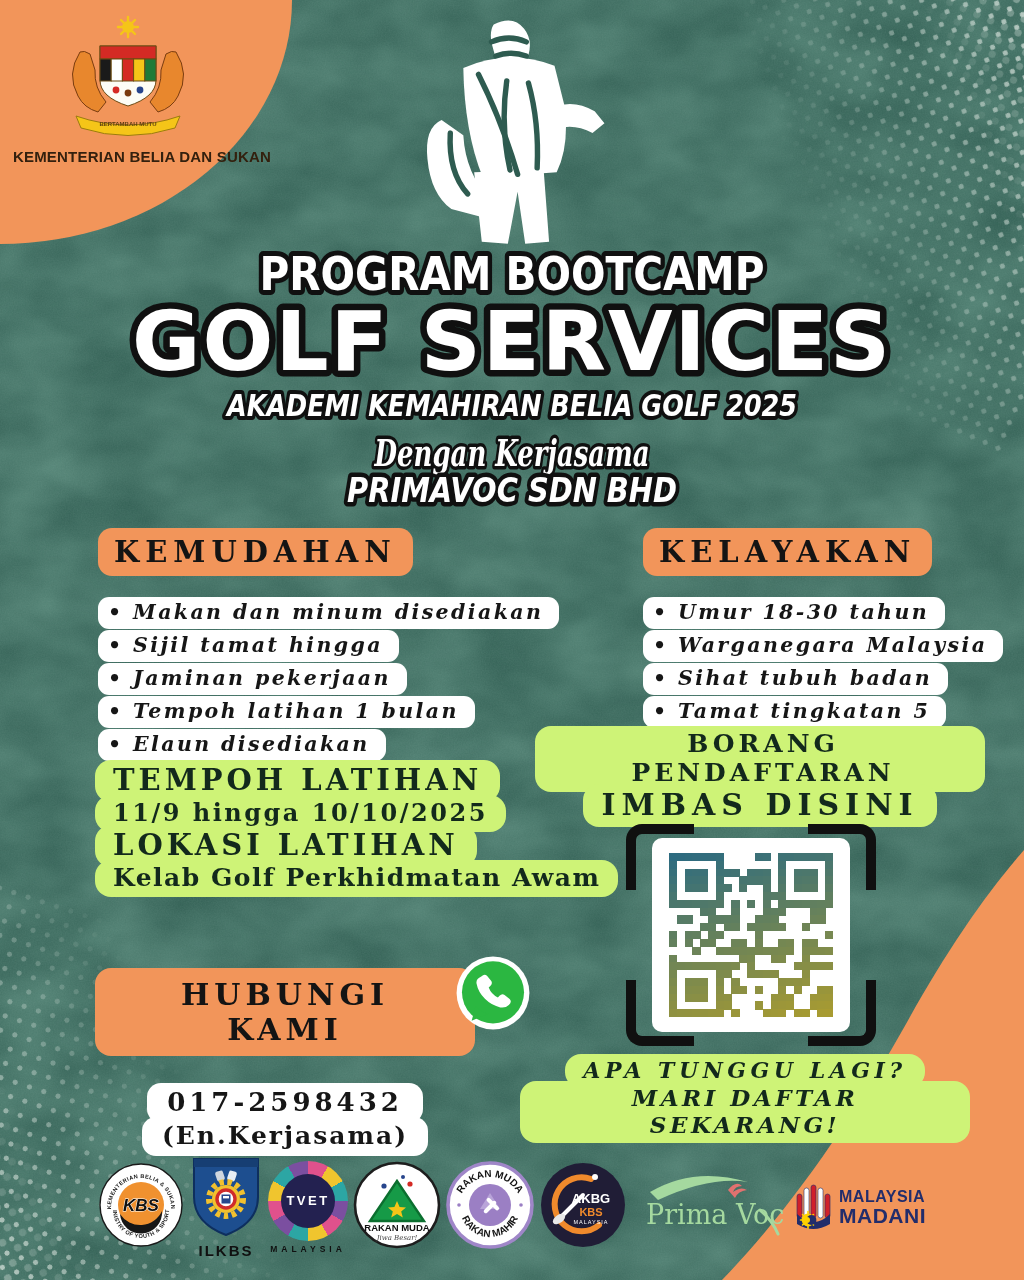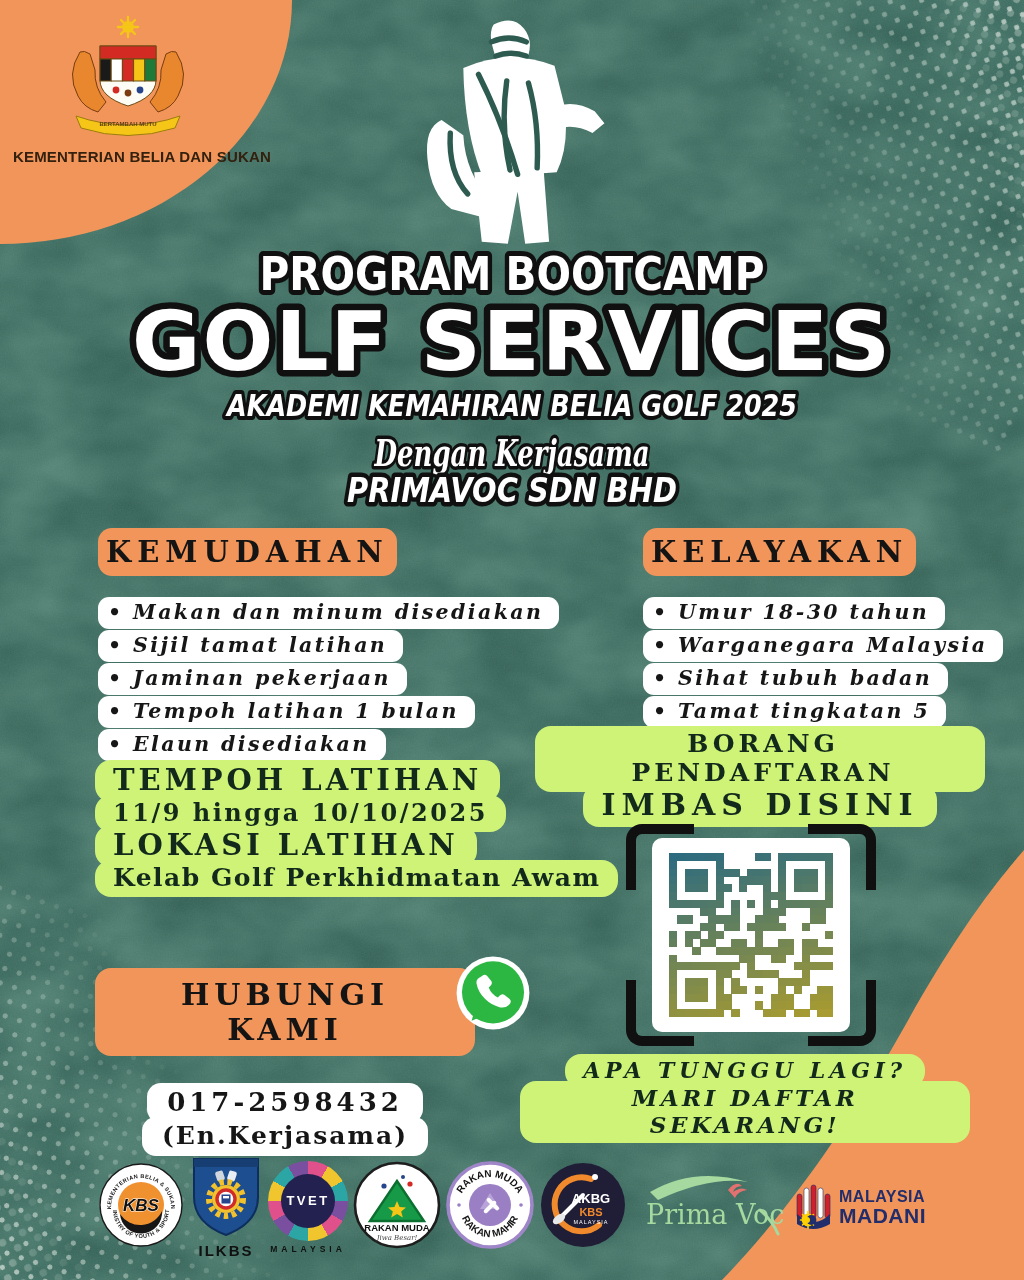--- a/index.html
+++ b/index.html
@@ -58,21 +58,21 @@
   .headline text{fill:#fff;stroke:#101010;stroke-linejoin:round;stroke-linecap:round;paint-order:stroke;}
   .t-top{font-family:"DejaVu Sans",sans-serif;font-weight:bold;font-size:46px;stroke-width:10px;}
   .t-main{font-family:"DejaVu Sans",sans-serif;font-weight:bold;font-size:82px;stroke-width:13px;letter-spacing:2px;}
   .t-sub{font-family:"DejaVu Sans",sans-serif;font-weight:bold;font-style:italic;font-size:31px;stroke-width:8px;}
   .t-coop{font-family:"DejaVu Serif",serif;font-style:italic;font-weight:bold;font-size:37px;stroke-width:7px;}
   .t-partner{font-family:"DejaVu Sans",sans-serif;font-weight:bold;font-style:italic;font-size:34px;stroke-width:9px;}
   .section{position:absolute;z-index:5;}
   .sec-header{
     display:inline-block;background:var(--orange,#F2955A);color:#141414;
     font-family:"DejaVu Serif",serif;font-weight:bold;font-size:29px;letter-spacing:6px;
-    padding:7px 8px;border-radius:14px;
+    padding:7px 16px;border-radius:14px;
   }
   .pill-list{margin-top:21px;}
   .pill-item{
     display:table;background:#fff;color:#161616;border-radius:11px;
     font-family:"DejaVu Serif",serif;font-weight:bold;font-style:italic;
     font-size:20.5px;letter-spacing:2.4px;line-height:29px;
     padding:1px 16px 2px 10px;margin-bottom:1px;
   }
   .pill-item::before{content:"• ";font-style:normal;}
   .lime-pill{
@@ -224,21 +224,21 @@
     <text x="512" y="132" text-anchor="middle" class="t-main" textLength="760" lengthAdjust="spacingAndGlyphs">GOLF SERVICES</text>
     <text x="512" y="178" text-anchor="middle" class="t-sub" textLength="570" lengthAdjust="spacingAndGlyphs">AKADEMI KEMAHIRAN BELIA GOLF 2025</text>
     <text x="512" y="228" text-anchor="middle" class="t-coop" textLength="275" lengthAdjust="spacingAndGlyphs">Dengan Kerjasama</text>
     <text x="512" y="264" text-anchor="middle" class="t-partner" textLength="330" lengthAdjust="spacingAndGlyphs">PRIMAVOC SDN BHD</text>
   </svg>
 
   <div class="section" id="sec-kemudahan" style="left:98px;top:528px;">
     <div class="sec-header">KEMUDAHAN</div>
     <div class="pill-list">
       <div class="pill-item">Makan dan minum disediakan</div>
-      <div class="pill-item">Sijil tamat latihan</div>
+      <div class="pill-item">Sijil tamat hingga</div>
       <div class="pill-item">Jaminan pekerjaan</div>
       <div class="pill-item">Tempoh latihan 1 bulan</div>
       <div class="pill-item">Elaun disediakan</div>
     </div>
   </div>
 
   <div class="section" id="sec-kelayakan" style="left:643px;top:528px;">
     <div class="sec-header">KELAYAKAN</div>
     <div class="pill-list">
       <div class="pill-item">Umur 18-30 tahun</div>

